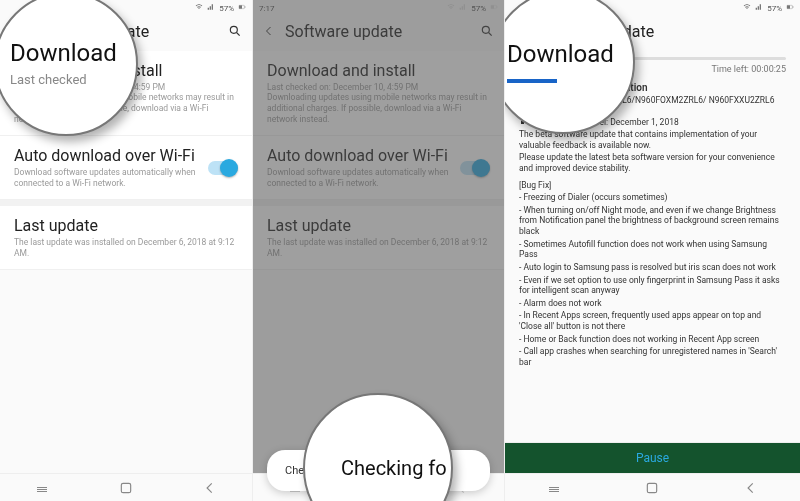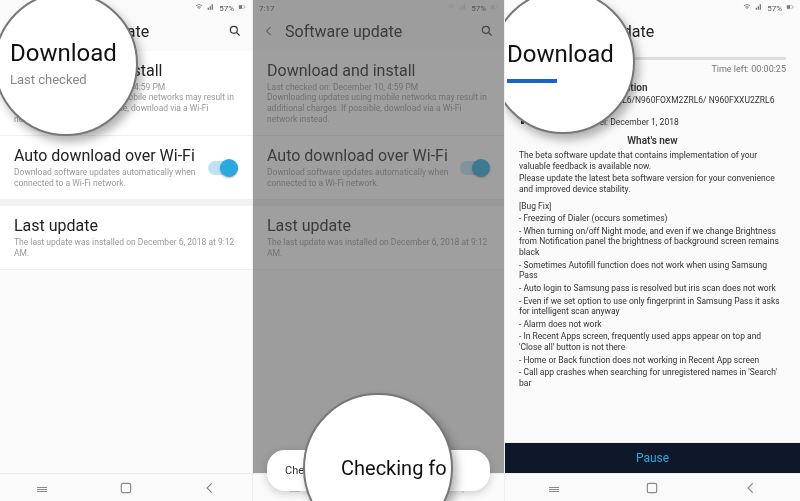--- a/index.html
+++ b/index.html
@@ -104,21 +104,21 @@
   .s3-body p { margin:2px 0; line-height:1.25; }
   .s3-body ul { list-style: square; padding-left:14px; }
   .s3-body ul li { margin:1px 0; }
   .timeleft { text-align:right; font-size:9px; color:#777; padding:2px 14px 4px; }
   .prog { height:3px; background:#ddd; margin:6px 14px 2px; position:relative; border-radius:2px; overflow:hidden; }
   .prog .seg1 { position:absolute; left:0; width:8%; height:100%; background:#1864c7; }
   .prog .seg2 { position:absolute; left:8%; width:12%; height:100%; background:#6aa6e8; }
   .pausebar {
     position:absolute; bottom:28px; left:0; right:0;
     text-align:center; font-size:12px; color:#2aa9e0;
-    padding:8px 10px; border-top:1px solid #eee; background:#0f172a;
+    padding:8px 10px; border-top:1px solid #eee; background:#14532d;
   }
   
   .sheet {
     position:absolute; bottom:10px; left:14px; right:14px;
     background:#fff; border-radius:18px; padding:14px 18px;
     z-index:6; font-size:11px; color:#333;
     box-shadow:0 2px 8px rgba(0,0,0,.2);
   }
 </style>
 </head>
@@ -336,21 +336,20 @@
     <div class="timeleft">Time left: 00:00:25</div>
 
     <div class="s3-body">
       <h4>Software update information</h4>
       <ul>
         <li>Version: N960FXXU2ZRL6/N960FOXM2ZRL6/ N960FXXU2ZRL6</li>
         <li>Size: 553.88 MB</li>
         <li>Security patch level: December 1, 2018</li>
       </ul>
 
-      <div class="center">What's new</div>
       <p>The beta software update that contains implementation of your valuable feedback is available now.</p>
       <p>Please update the latest beta software version for your convenience and improved device stability.</p>
 
       <p style="margin-top:6px;">[Bug Fix]</p>
       <p>- Freezing of Dialer (occurs sometimes)</p>
       <p>- When turning on/off Night mode, and even if we change Brightness from Notification panel the brightness of background screen remains black</p>
       <p>- Sometimes Autofill function does not work when using Samsung Pass</p>
       <p>- Auto login to Samsung pass is resolved but iris scan does not work</p>
       <p>- Even if we set option to use only fingerprint in Samsung Pass it asks for intelligent scan anyway</p>
       <p>- Alarm does not work</p>

